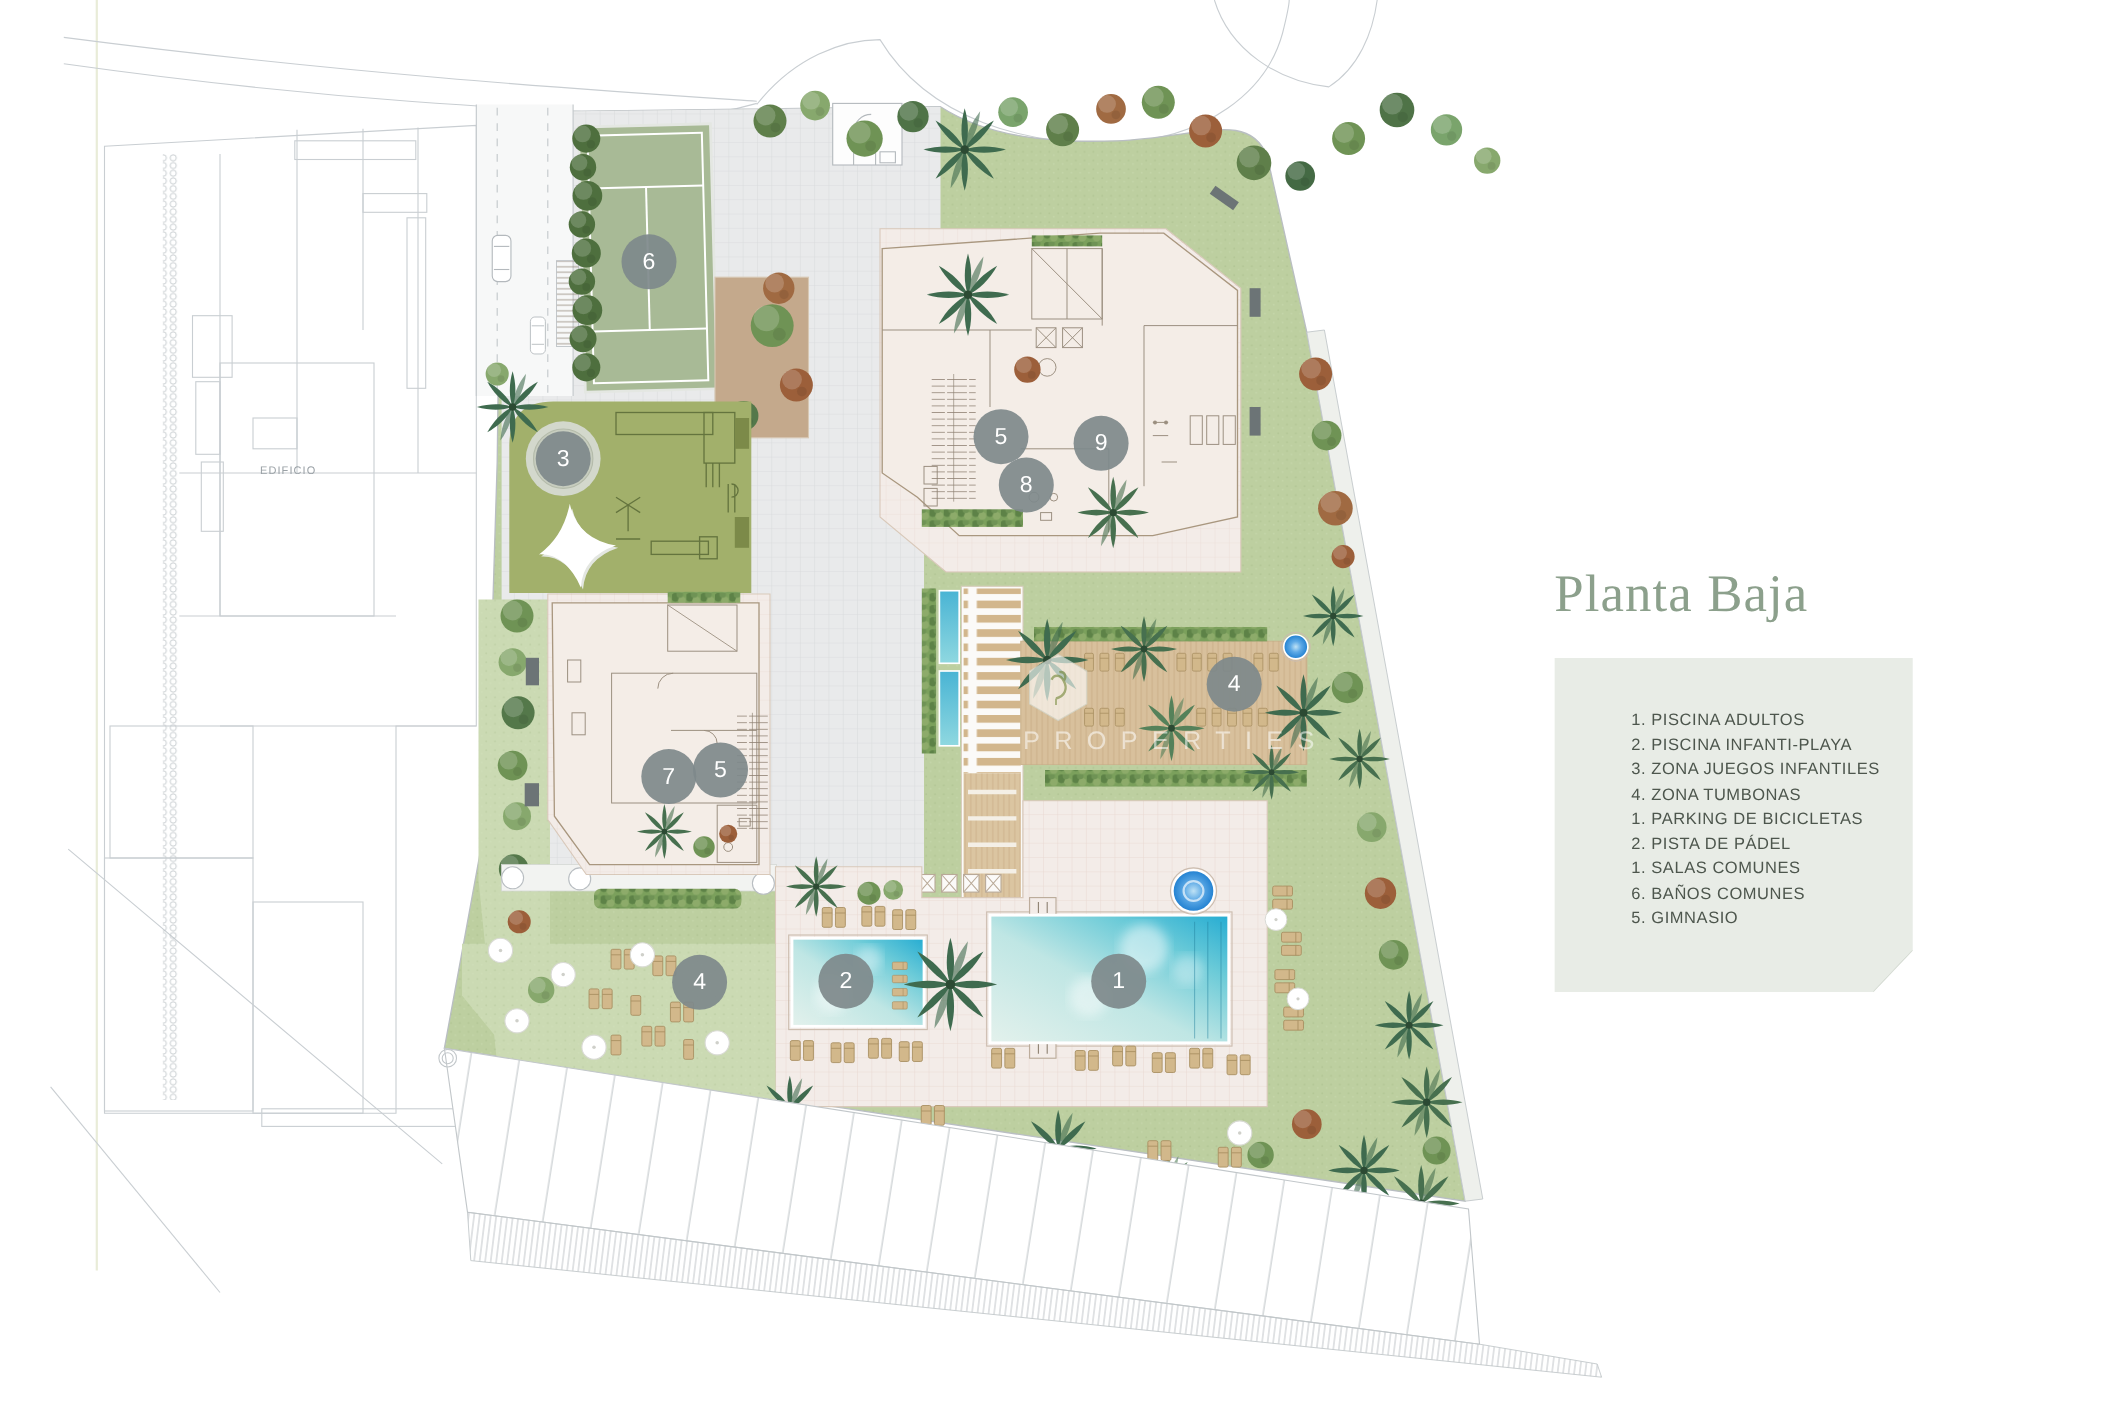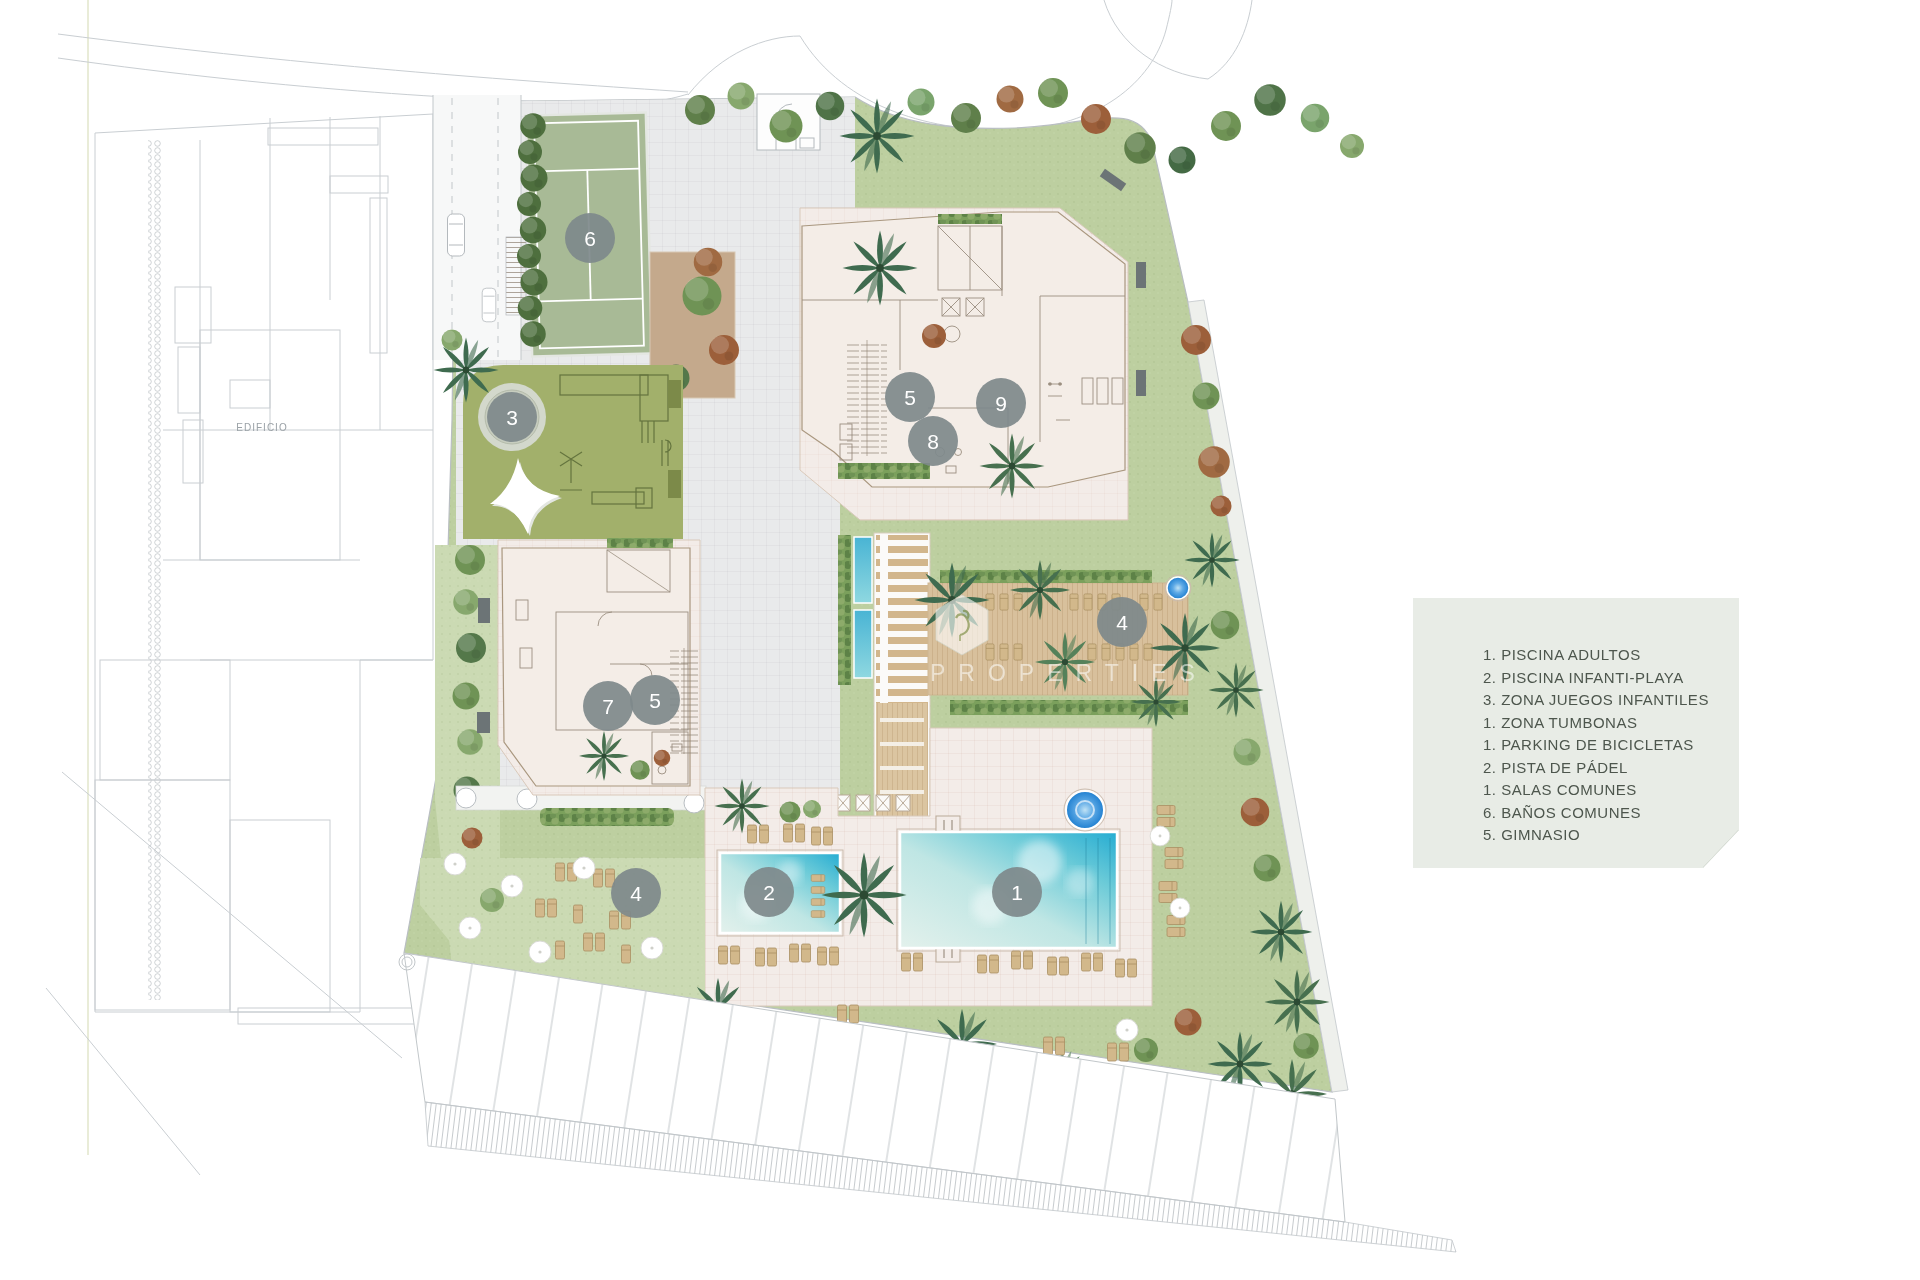--- a/index.html
+++ b/index.html
@@ -13,21 +13,21 @@
   svg{position:absolute;left:0;top:0;}
   .n-line{stroke:#c9ced2;stroke-width:1;fill:none;}
   .b-line{stroke:#9b8f80;stroke-width:.9;fill:none;}
   .b-rect{stroke:#9b8f80;stroke-width:.9;fill:none;}
   .marker circle{fill:var(--marker);opacity:.92;}
   .marker text{fill:#fff;font-size:21px;font-family:"Liberation Sans",sans-serif;
                text-anchor:middle;dominant-baseline:central;}
   .page-title{position:absolute;left:1413px;top:512px;margin:0;
               font-family:"Liberation Serif","DejaVu Serif",serif;font-weight:400;
               font-size:48px;letter-spacing:1px;color:var(--accent);}
-  .legend{position:absolute;left:1413px;top:598px;width:326px;height:270px;
+  .legend{position:absolute;left:1413px;top:598px;width:326px;height:304px;
           background:var(--legend_bg);
           clip-path:polygon(0 0,100% 0,100% calc(100% - 38px),calc(100% - 36px) 100%,0 100%);}
   .legend::after{content:"";position:absolute;right:0;bottom:0;width:36px;height:38px;
           background:linear-gradient(to bottom right,transparent 48%,#d6dcd4 49%);}
   .legend ul{list-style:none;margin:0;padding:46px 0 0 70px;}
   .legend li{font-size:15px;line-height:22.5px;letter-spacing:.5px;color:var(--legend_text);}
   .watermark-text{fill:rgba(255,255,255,.55);font-size:23px;letter-spacing:13px;
           font-family:"Liberation Sans",sans-serif;}
   .edificio{fill:#9aa1a6;font-size:10px;letter-spacing:1px;font-family:"Liberation Sans",sans-serif;}
 </style>
@@ -594,26 +594,27 @@
 <g class="marker" transform="translate(933,441)">
   <circle r="25"></circle>
         <text>8</text>
       </g>
 <g class="marker" transform="translate(1001,403)">
   <circle r="25"></circle>
         <text>9</text>
       </g>
 </svg>
 
+<h1 class="page-title">Planta Baja</h1>
 <div class="legend">
   <ul>
     <li>1. PISCINA ADULTOS</li>
     <li>2. PISCINA INFANTI-PLAYA</li>
     <li>3. ZONA JUEGOS INFANTILES</li>
-    <li>1. ZONA TUMBONAS</li>
+    <li>4. ZONA TUMBONAS</li>
     <li>1. PARKING DE BICICLETAS</li>
     <li>2. PISTA DE PÁDEL</li>
     <li>1. SALAS COMUNES</li>
     <li>6. BAÑOS COMUNES</li>
     <li>5. GIMNASIO</li>
   </ul>
 </div>
 </div>
 
 </body></html>

